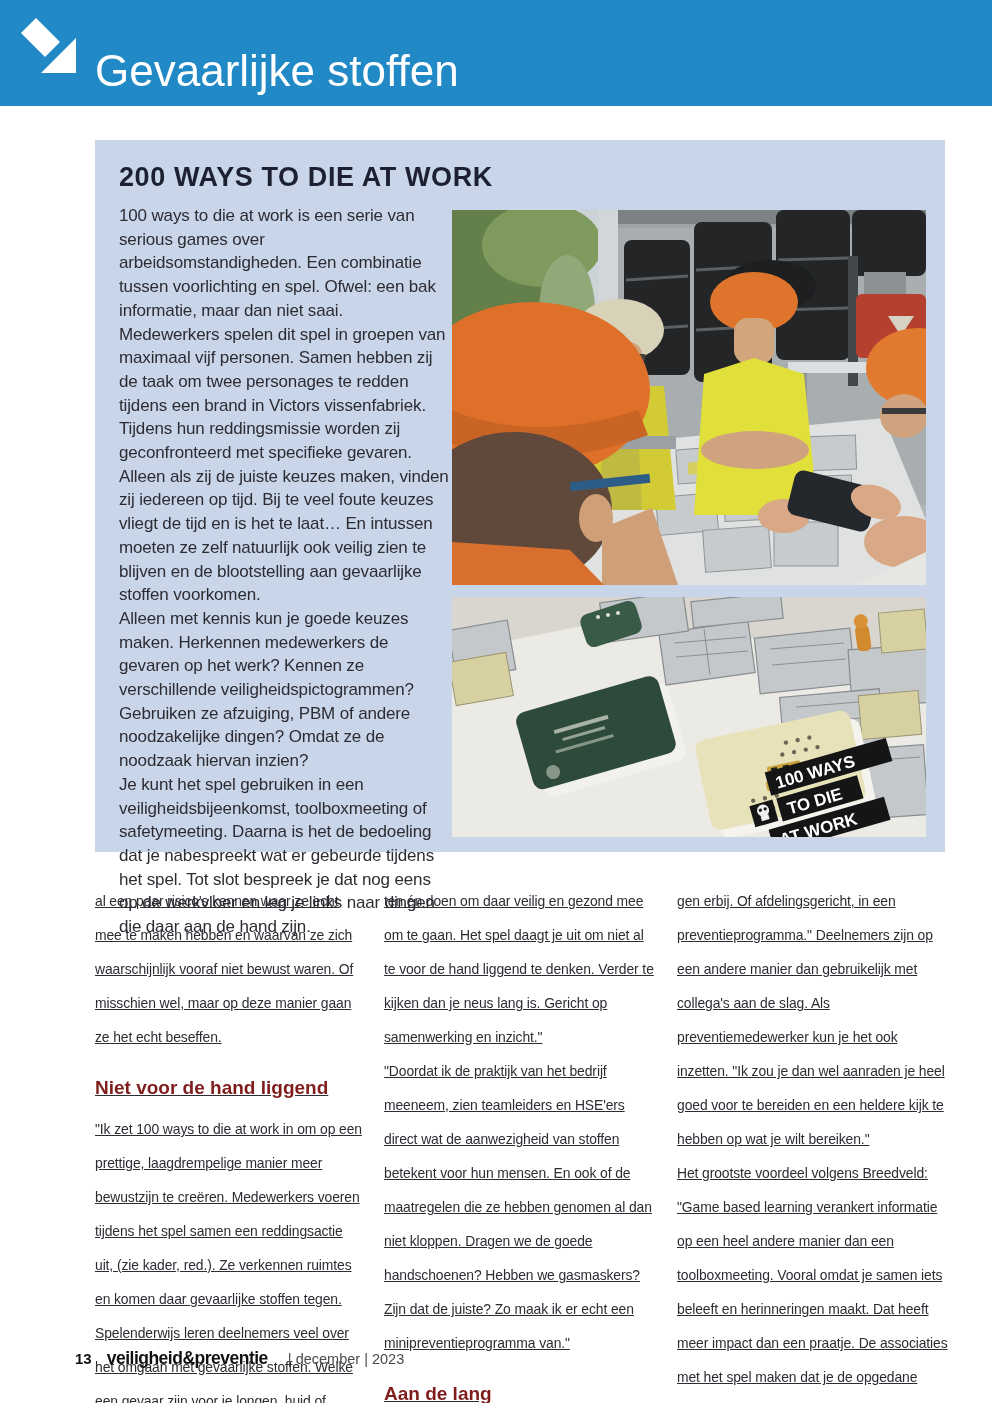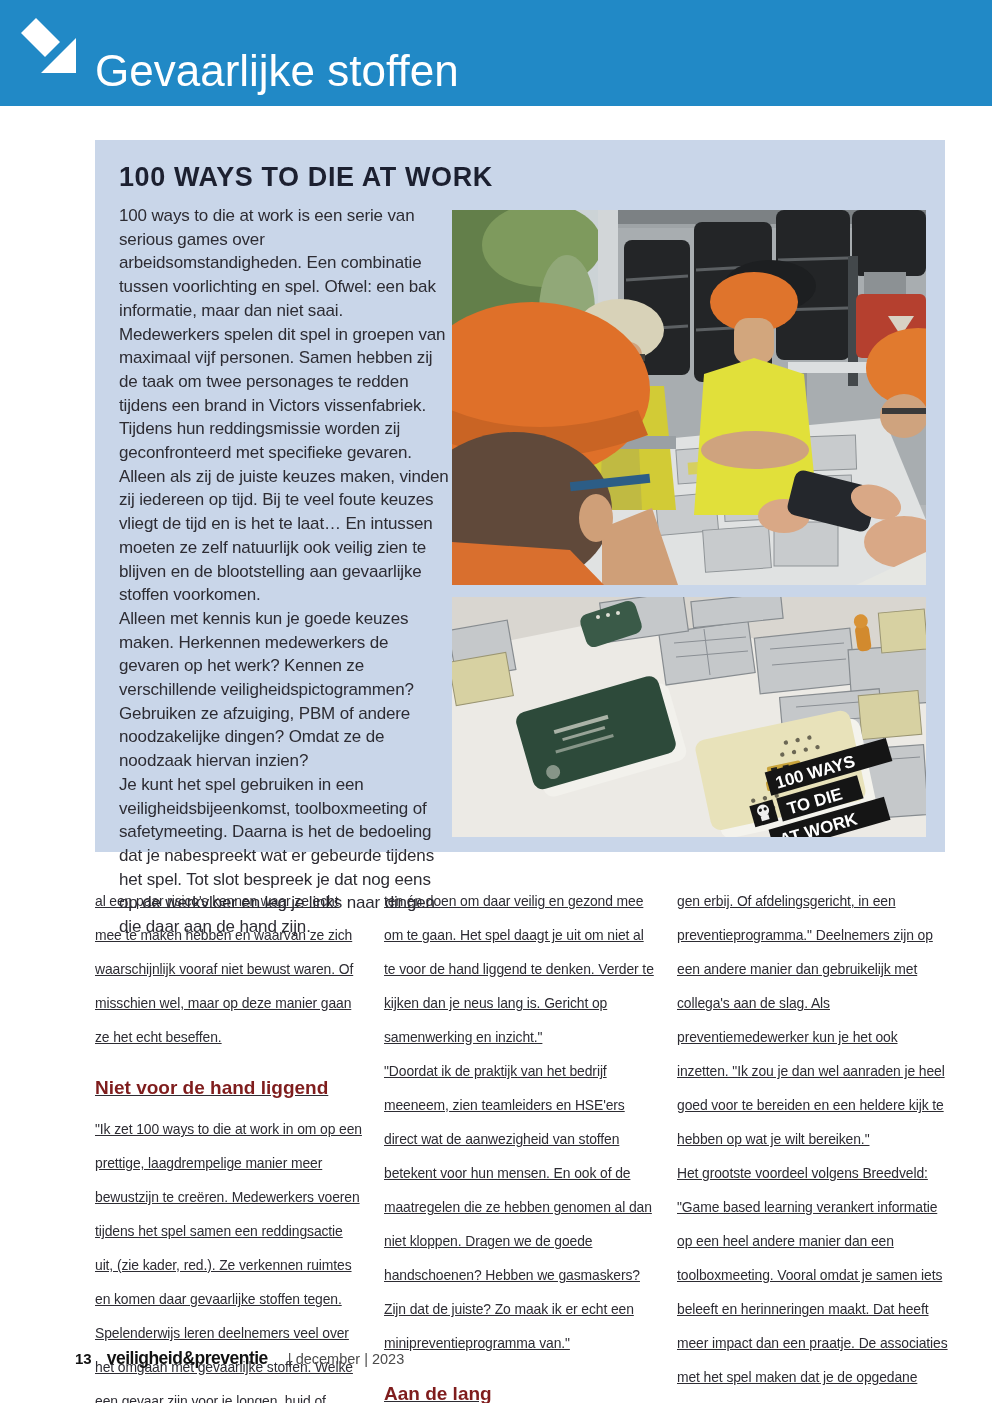--- a/index.html
+++ b/index.html
@@ -32,21 +32,21 @@
 
 <header class="topbar">
   <svg class="hdr-arrow" width="70" height="70" viewBox="0 0 70 70">
     <polygon points="10,25 25,10 49,34 34,49" fill="#ffffff"></polygon>
     <polygon points="65,65 65,30 30,65" fill="#ffffff"></polygon>
   </svg>
   <div class="hdr-title">Gevaarlijke stoffen</div>
 </header>
 
 <section class="infobox">
-  <h2 class="box-title">100 WAYS TO DIE AT WORK</h2>
+  <h2 class="box-title">200 WAYS TO DIE AT WORK</h2>
   <div class="box-copy">
     <p>100 ways to die at work is een serie van serious games over arbeidsomstandigheden. Een combinatie tussen voorlichting en spel. Ofwel: een bak informatie, maar dan niet saai.</p>
     <p>Medewerkers spelen dit spel in groepen van maximaal vijf personen. Samen hebben zij de taak om twee personages te redden tijdens een brand in Victors vissenfabriek. Tijdens hun reddingsmissie worden zij geconfronteerd met specifieke gevaren. Alleen als zij de juiste keuzes maken, vinden zij iedereen op tijd. Bij te veel foute keuzes vliegt de tijd en is het te laat… En intussen moeten ze zelf natuurlijk ook veilig zien te blijven en de blootstelling aan gevaarlijke stoffen voorkomen.</p>
     <p>Alleen met kennis kun je goede keuzes maken. Herkennen medewerkers de gevaren op het werk? Kennen ze verschillende veiligheidspictogrammen? Gebruiken ze afzuiging, PBM of andere noodzakelijke dingen? Omdat ze de noodzaak hiervan inzien?</p>
     <p>Je kunt het spel gebruiken in een veiligheidsbijeenkomst, toolboxmeeting of safetymeeting. Daarna is het de bedoeling dat je nabespreekt wat er gebeurde tijdens het spel. Tot slot bespreek je dat nog eens op de werkvloer en leg je links naar dingen die daar aan de hand zijn.</p>
   </div>
 
   <figure class="photo photo1">
     <svg width="474" height="375" viewBox="0 0 474 375">
       <rect width="474" height="375" fill="#9ea3a6"></rect>

